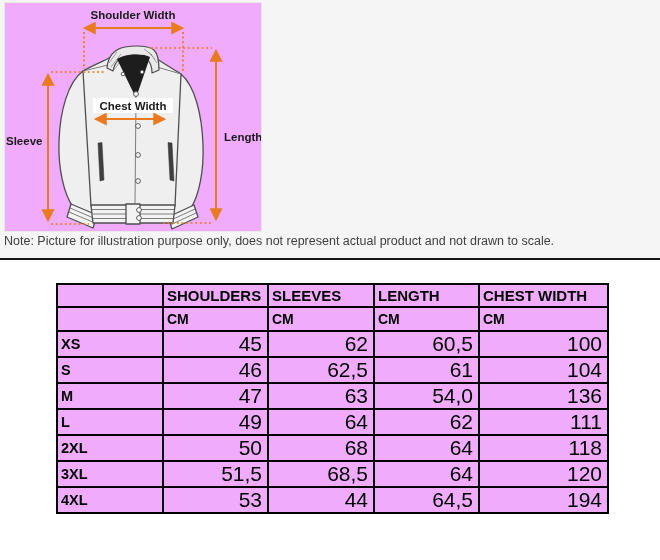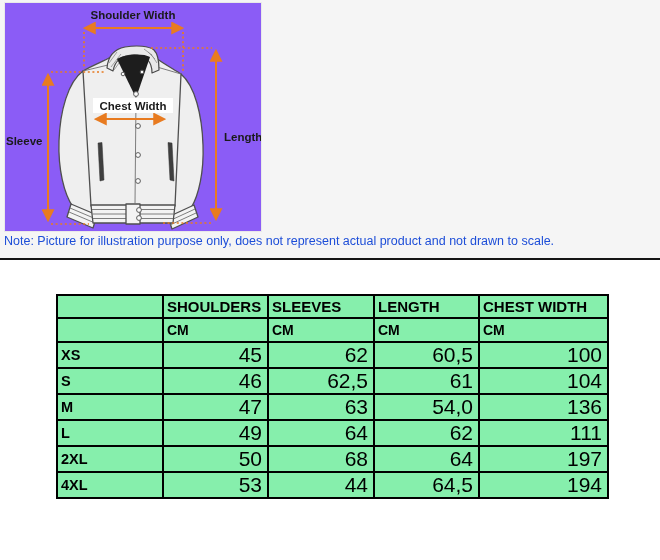--- a/index.html
+++ b/index.html
@@ -14,26 +14,26 @@
   
   .top-section {
     position:absolute; left:0; top:0;
     width:660px; height:258px;
     background:#f5f5f5;
     border-bottom:2px solid #151515;
   }
   .illustration-box {
     position:absolute; left:4px; top:2px;
     width:256px; height:228px;
-    background:#8b5cf6;
+    background:#f0abfc;
     border:1px solid #e9e9e9;
   }
   .note {
     position:absolute; left:4px; top:234px;
-    font-size:12.5px; color:#1d4ed8;
+    font-size:12.5px; color:#404040;
     white-space:nowrap;
   }
 
   
   .body-shape { fill:#efefef; stroke:#4f4f4f; stroke-width:1.3; stroke-linejoin:round; }
   .band  { fill:#f3f3f3; stroke:#4f4f4f; stroke-width:1.3; stroke-linejoin:round; }
   .collar{ fill:#e9e9e9; stroke:#4a4a4a; stroke-width:1.2; stroke-linejoin:round; }
   .dark  { fill:#1d1d1d; stroke:none; }
   .thin  { stroke:#6f6f6f; stroke-width:0.9; fill:none; }
   .hatch { stroke:#8a8a8a; stroke-width:0.8; fill:none; }
@@ -45,23 +45,23 @@
   .accent-dot  { stroke:var(--accent); stroke-width:1.7; stroke-dasharray:2 2.6; fill:none; }
   .ah-fill     { fill:var(--accent); }
   .label-bg    { fill:#ffffff; }
   svg text {
     font-family:"Liberation Sans", sans-serif;
     font-size:11.5px; font-weight:600; fill:#1a1a1a;
   }
 
   
   .size-table {
-    position:absolute; left:56px; top:294px;
+    position:absolute; left:56px; top:283px;
     border-collapse:collapse; table-layout:fixed;
-    background:#86efac;
+    background:#f0abfc;
   }
   .size-table th, .size-table td {
     border:2px solid #000;
     white-space:nowrap; overflow:hidden;
     font-family:"Liberation Sans", sans-serif;
   }
   .size-table thead tr.cols th {
     height:20px; font-size:15px; font-weight:700;
     text-align:left; padding:0 1px 1px 3px;
   }
@@ -204,21 +204,28 @@
         <td class="val">49</td>
         <td class="val">64</td>
         <td class="val">62</td>
         <td class="val">111</td>
       </tr>
       <tr>
         <th class="size">2XL</th>
         <td class="val">50</td>
         <td class="val">68</td>
         <td class="val">64</td>
-        <td class="val">197</td>
+        <td class="val">118</td>
+      </tr>
+      <tr>
+        <th class="size">3XL</th>
+        <td class="val">51,5</td>
+        <td class="val">68,5</td>
+        <td class="val">64</td>
+        <td class="val">120</td>
       </tr>
       <tr>
         <th class="size">4XL</th>
         <td class="val">53</td>
         <td class="val">44</td>
         <td class="val">64,5</td>
         <td class="val">194</td>
       </tr>
     </tbody>
 </table>

